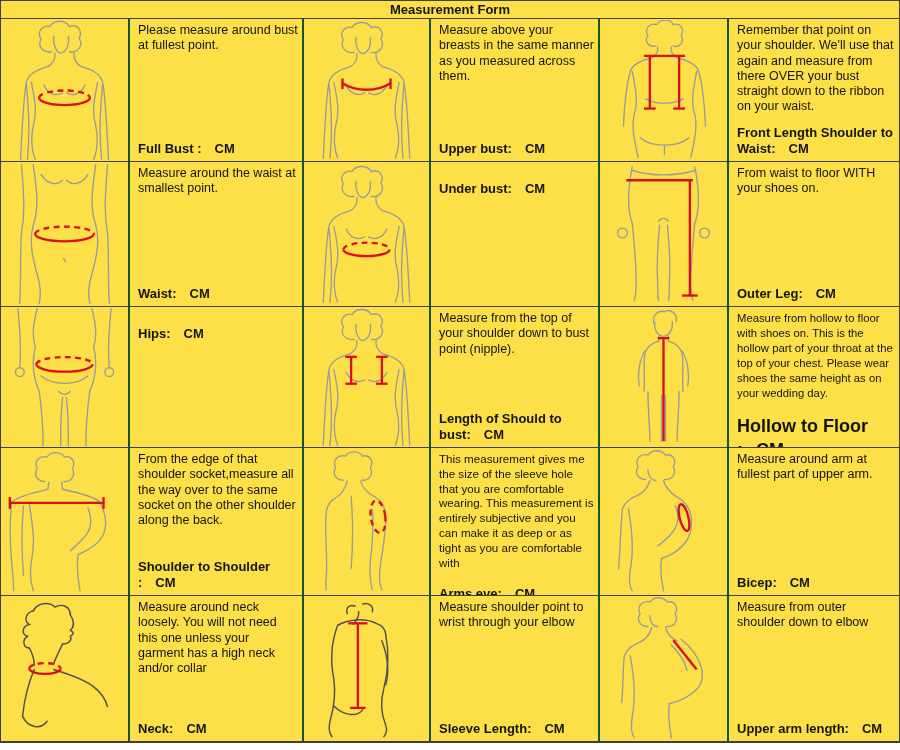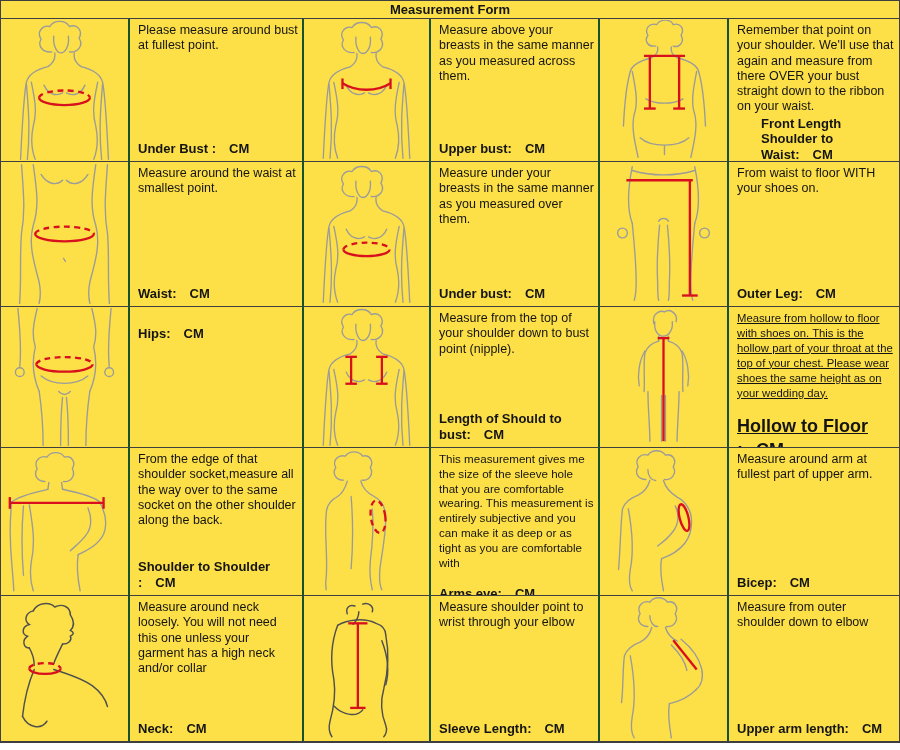--- a/index.html
+++ b/index.html
@@ -10,22 +10,22 @@
   .cell{border-right:2px solid #14532d;border-bottom:1px solid #3f3f3f;overflow:hidden;box-sizing:border-box;}
   .cell.c6{border-right:none;}
   .cell.r5{border-bottom:none;}
   .grid{border-bottom:1px solid #3f3f3f;}
   .fig{display:flex;align-items:center;justify-content:center;padding:1px;}
   .fig svg{width:100%;height:100%;}
   .txt{display:flex;flex-direction:column;justify-content:space-between;padding:4px 4px 4px 8px;font-size:12.5px;line-height:1.22;}
   .txt p{margin:0;}
   .txt .label{margin-top:15px;font-weight:bold;font-size:13px;}
   .txt .label .unit{margin-left:13px;}
-  .txt.tight .label{margin-top:1px;margin-left:24px;}
-  .txt.small{font-size:11.3px;line-height:1.32;text-decoration:underline;}
+  .txt.tight .label{margin-top:1px;}
+  .txt.small{font-size:11.3px;line-height:1.32;}
   .txt.small2{font-size:11.6px;line-height:1.28;}
   .txt.small .label{font-size:18px;}
   
   .sk{fill:none;stroke:#9b9b9b;stroke-width:1.4;stroke-linecap:round;}
   .skd{fill:none;stroke:#4f4f4f;stroke-width:1.5;stroke-linecap:round;}
   .rd{fill:none;stroke:#d8101e;stroke-width:2.4;stroke-linecap:butt;}
   .rdash{stroke-dasharray:6 4.5;}
   .defs-holder{position:absolute;width:0;height:0;overflow:hidden;}
 </style>
 </head>
@@ -59,21 +59,21 @@
         <g transform="translate(7,0)">
             <use href="#head-front"></use>
             <use href="#torso-front"></use>
           </g>
         <path class="rd" d="M38,79 a26,7.5 0 0 0 52,0"></path>
         <path class="rd rdash" d="M38,79 a26,7.5 0 0 1 52,0"></path>
       </svg>
     </div>
     <div class="cell txt c2 r1">
       <p class="body">Please measure around bust at fullest point.</p>
-      <p class="label"><span>Under Bust :</span><span class="unit">CM</span></p>
+      <p class="label"><span>Full Bust :</span><span class="unit">CM</span></p>
     </div>
     <div class="cell fig c3 r1">
       <svg viewBox="0 0 128 142" preserveAspectRatio="xMidYMid meet">
         <g transform="translate(7,0)">
             <use href="#head-front"></use>
             <use href="#torso-front"></use>
           </g>
         <path class="rd" d="M39,64 C53,73 75,73 89,64"></path>
         <path class="rd" d="M39,59 L39,70"></path>
         <path class="rd" d="M89,59 L89,70"></path>
@@ -126,21 +126,20 @@
       <svg viewBox="0 0 128 142" preserveAspectRatio="xMidYMid meet">
         <g transform="translate(7,0)">
             <use href="#head-front"></use>
             <use href="#torso-front"></use>
           </g>
         <path class="rd" d="M40,87 a24,7 0 0 0 48,0"></path>
         <path class="rd rdash" d="M40,87 a24,7 0 0 1 48,0"></path>
       </svg>
     </div>
     <div class="cell txt c4 r2">
-      <p class="body">Measure under your breasts in the same manner as you measured over them.</p>
       <p class="label"><span>Under bust:</span><span class="unit">CM</span></p>
     </div>
     <div class="cell fig c5 r2">
       <svg viewBox="0 0 128 142" preserveAspectRatio="xMidYMid meet">
         <path class="sk" d="M32,2 C28,22 26,44 32,60"></path>
         <path class="sk" d="M96,2 C100,22 102,44 96,60"></path>
         <path class="sk" d="M32,6 C52,12 76,12 96,6"></path>
         <path class="sk" d="M32,60 C34,80 36,100 36,120 C36,130 35,136 34,139"></path>
         <path class="sk" d="M60,62 C58,82 57,102 58,120 C58,130 58,136 59,139"></path>
         <path class="sk" d="M96,60 C94,80 92,100 92,120 C92,130 93,136 94,139"></path>

